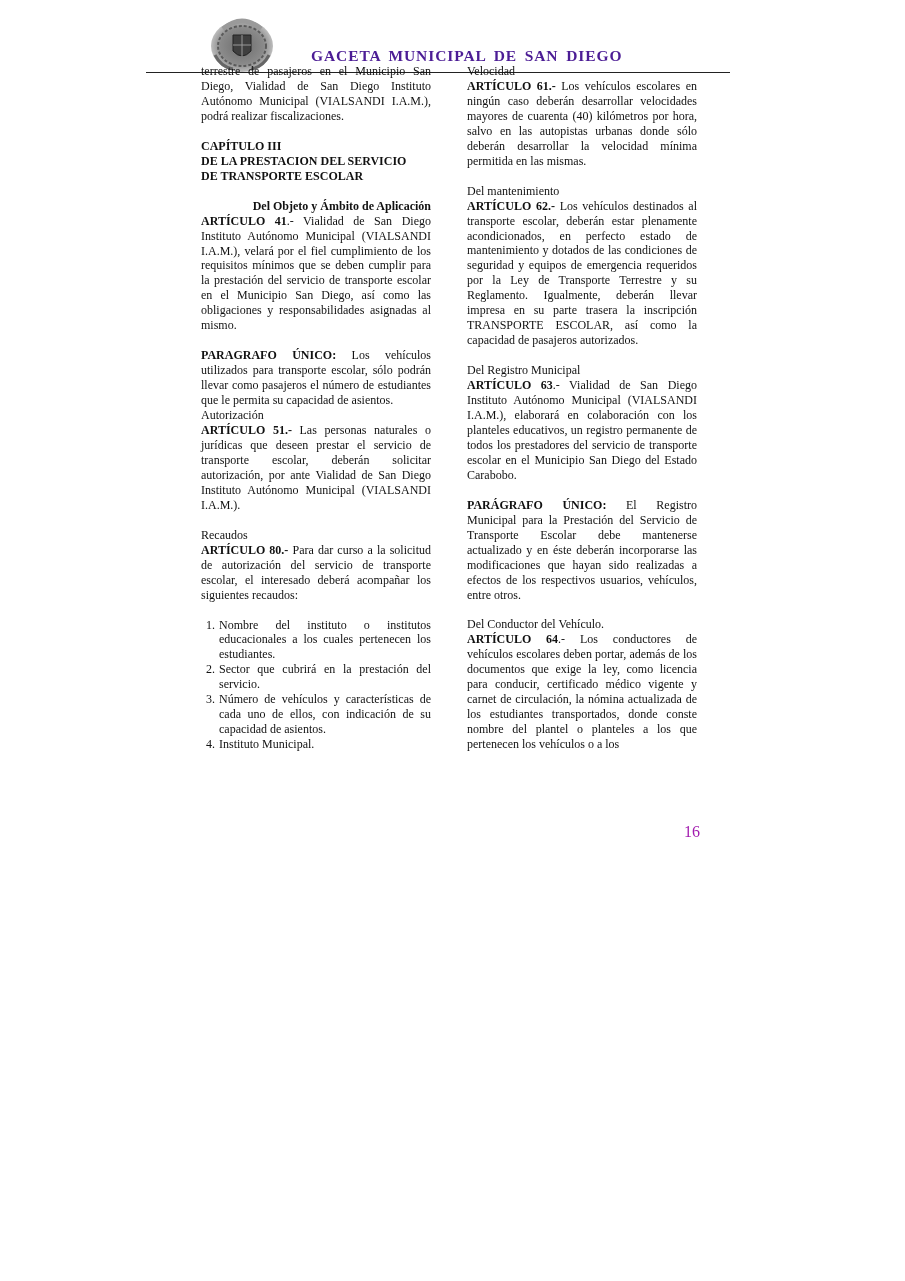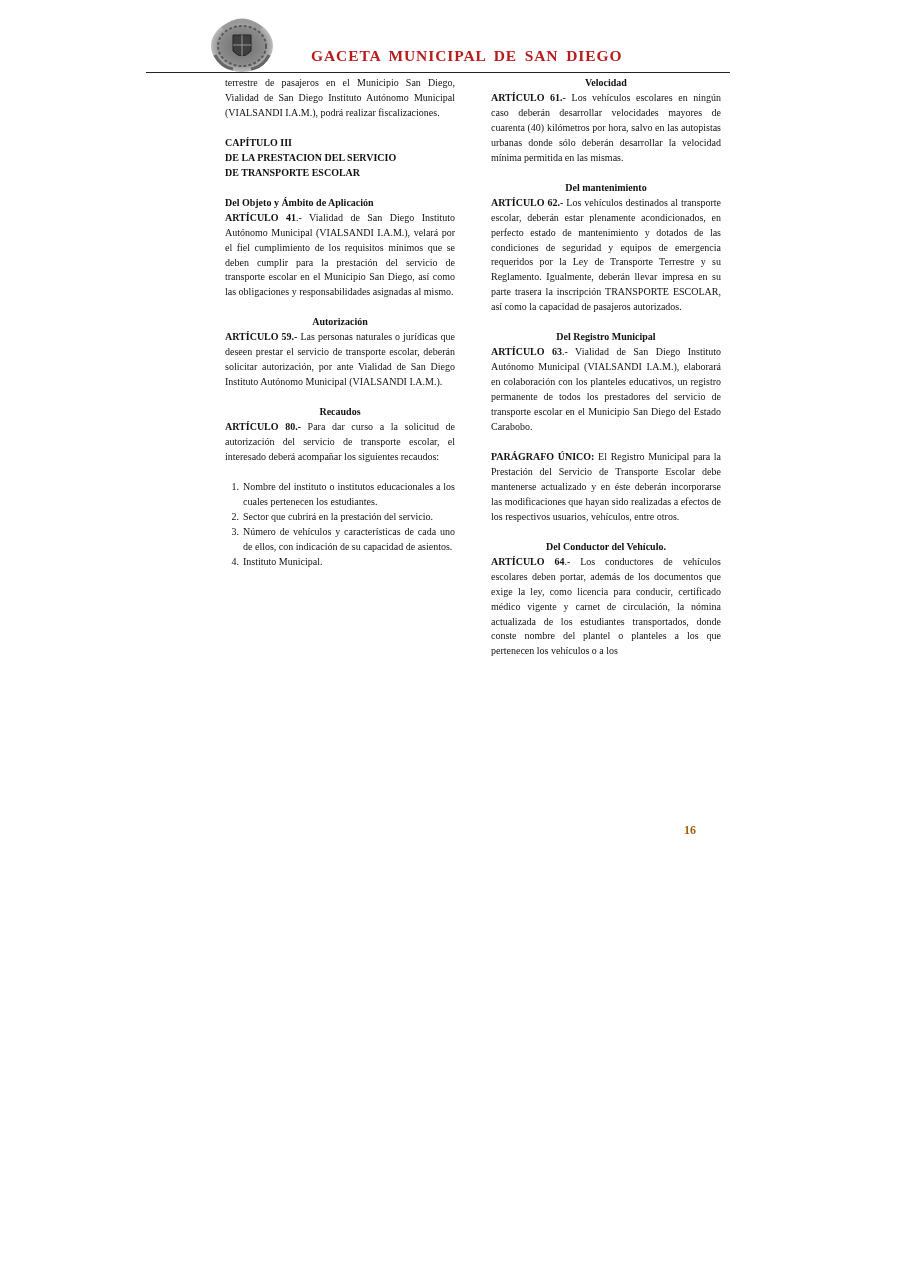--- a/index.html
+++ b/index.html
@@ -24,56 +24,56 @@
     }
     .gazette-title {
       position: absolute;
       left: 311px;
       top: 47px;
       font-family: "Liberation Serif", serif;
       font-weight: bold;
       font-size: 15.5px;
       letter-spacing: 0.9px;
       word-spacing: 3px;
-      color: #b91c1c;
+      color: #4c1d95;
       white-space: nowrap;
     }
     .header-rule {
       position: absolute;
       left: 146px;
       top: 72px;
       width: 584px;
       height: 0;
       border-top: 1.3px solid #222;
     }
     .col {
       position: absolute;
-      top: 76px;
+      top: 64px;
       width: 230px;
-      font-size: 10px;
+      font-size: 12px;
       line-height: 14.95px;
       text-align: justify;
-      margin-left: 24px;
     }
     .col-left { left: 201px; }
     .col-right { left: 467px; }
     .col p {
       margin: 0;
     }
     .gap { height: 15px; }
     .center-bold {
       text-align: left;
       font-weight: bold;
     }
     .right-bold {
-      text-align: center;
-      font-weight: bold;
+      text-align: left;
+      font-weight: normal;
     }
     .b { font-weight: bold; }
     .objeto-heading {
+      text-align: right;
       font-weight: bold;
     }
     ol.recaudos {
       margin: 0;
       padding: 0 0 0 18px;
       list-style: none;
     }
     ol.recaudos li {
       position: relative;
       text-align: justify;
@@ -81,23 +81,22 @@
     ol.recaudos li .num {
       position: absolute;
       left: -18px;
       width: 14px;
       text-align: right;
     }
     .page-number {
       position: absolute;
       left: 684px;
       top: 823px;
-      font-size: 12px;
-      color: #a16207;
-      font-weight: bold;
+      font-size: 16px;
+      color: #a21caf;
     }
   </style>
 </head>
 <body>
 
 <div class="seal">
   <svg width="66" height="58" viewBox="0 0 66 58">
     <defs>
       <radialGradient id="sg" cx="50%" cy="50%" r="50%">
         <stop offset="0%" stop-color="#6d6d6d"></stop>
@@ -121,22 +120,23 @@
 <div class="col col-left">
   <p>terrestre de pasajeros en el Municipio San Diego, Vialidad de San Diego Instituto Autónomo Municipal (VIALSANDI I.A.M.), podrá realizar fiscalizaciones.</p>
   <div class="gap"></div>
   <p class="center-bold">CAPÍTULO III</p>
   <p class="center-bold">DE LA PRESTACION DEL SERVICIO</p>
   <p class="center-bold">DE TRANSPORTE ESCOLAR</p>
   <div class="gap"></div>
   <p class="objeto-heading">Del Objeto y Ámbito de Aplicación</p>
   <p><span class="b">ARTÍCULO 41</span><span>.- Vialidad de San Diego Instituto Autónomo Municipal (VIALSANDI I.A.M.), velará por el fiel cumplimiento de los requisitos mínimos que se deben cumplir para la prestación del servicio de transporte escolar en el Municipio San Diego, así como las obligaciones y responsabilidades asignadas al mismo.</span></p>
   <div class="gap"></div>
+  <p><span class="b">PARAGRAFO ÚNICO:</span><span> Los vehículos utilizados para transporte escolar, sólo podrán llevar como pasajeros el número de estudiantes que le permita su capacidad de asientos.</span></p>
   <p class="right-bold">Autorización</p>
-  <p><span class="b">ARTÍCULO 59.-</span><span> Las personas naturales o jurídicas que deseen prestar el servicio de transporte escolar, deberán solicitar autorización, por ante Vialidad de San Diego Instituto Autónomo Municipal (VIALSANDI I.A.M.).</span></p>
+  <p><span class="b">ARTÍCULO 51.-</span><span> Las personas naturales o jurídicas que deseen prestar el servicio de transporte escolar, deberán solicitar autorización, por ante Vialidad de San Diego Instituto Autónomo Municipal (VIALSANDI I.A.M.).</span></p>
   <div class="gap"></div>
   <p class="right-bold">Recaudos</p>
   <p><span class="b">ARTÍCULO 80.-</span><span> Para dar curso a la solicitud de autorización  del servicio de transporte escolar, el interesado deberá acompañar los siguientes recaudos:</span></p>
   <div class="gap"></div>
   <ol class="recaudos">
     <li><span class="num">1.</span><span>Nombre del instituto o institutos educacionales a los cuales pertenecen los estudiantes.</span></li>
     <li><span class="num">2.</span><span>Sector que cubrirá en la prestación del servicio.</span></li>
     <li><span class="num">3.</span><span>Número de vehículos y características de cada uno de ellos, con indicación de su capacidad de asientos.</span></li>
     <li><span class="num">4.</span><span>Instituto Municipal.</span></li>
   </ol>

